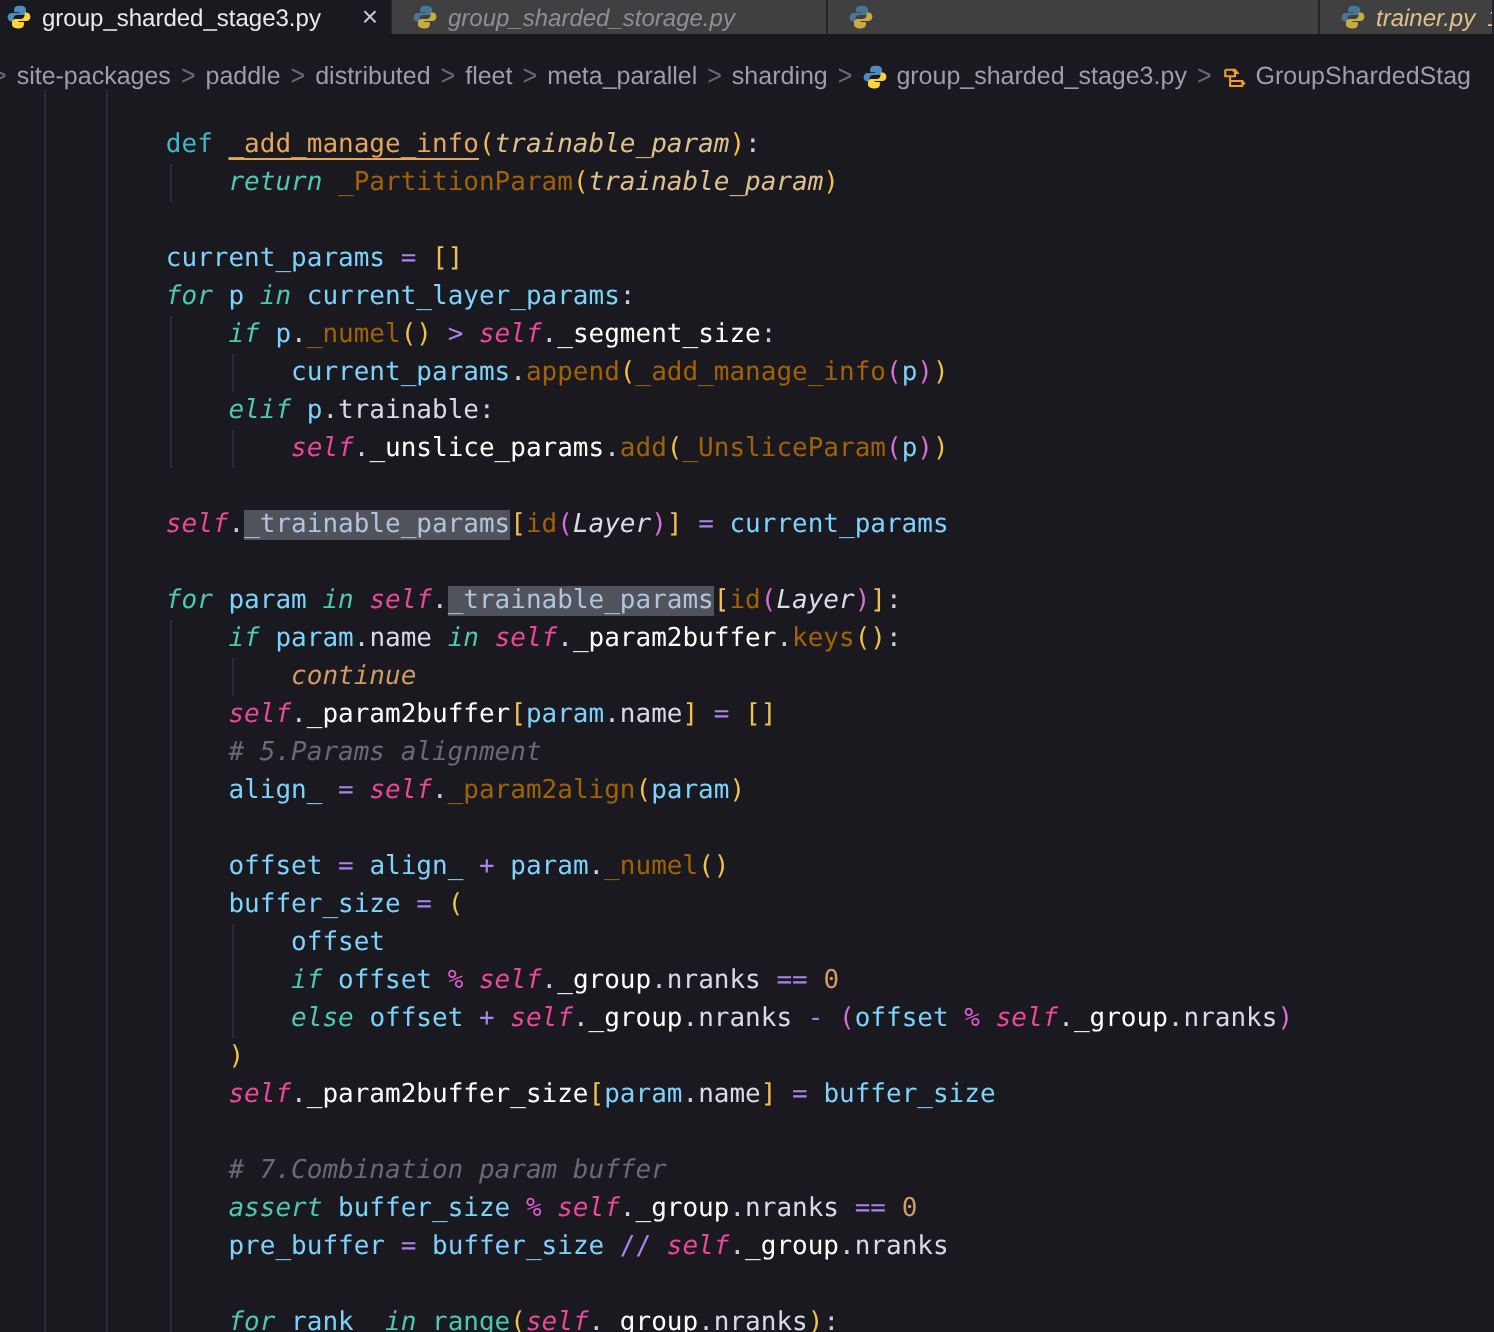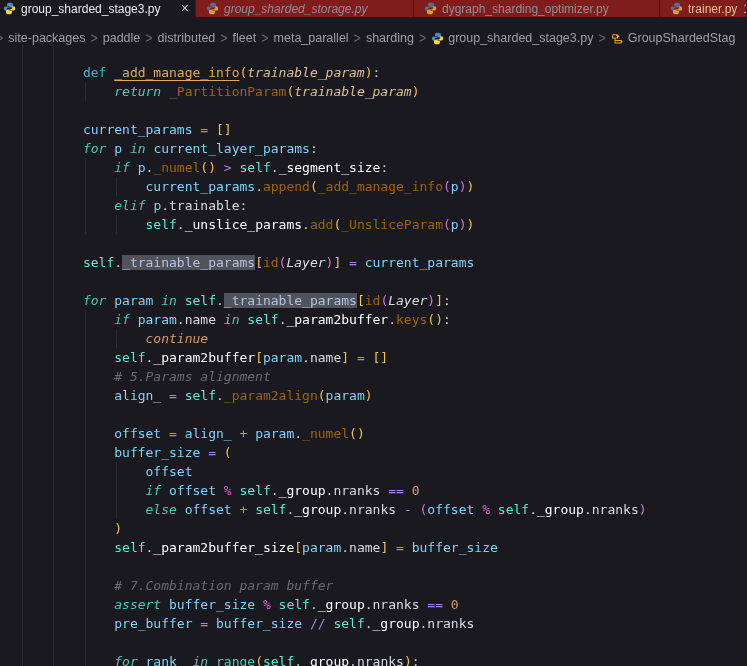--- a/index.html
+++ b/index.html
@@ -2,26 +2,26 @@
 <html><head>
 <meta charset="utf-8">
 <style>
   html,body{margin:0;padding:0;background:#19191F;}
   .screen{position:relative;width:747px;height:666px;overflow:hidden;background:#19191F;
           font-family:"Liberation Sans",sans-serif;}
 
   
   .tabbar{display:flex;height:17px;background:#0B0B10;}
   .tab{display:flex;align-items:center;height:100%;box-sizing:border-box;flex:none;
-       background:#7f1d1d;border-right:1px solid #23232C;padding-left:10px;overflow:hidden;
+       background:#404040;border-right:1px solid #23232C;padding-left:10px;overflow:hidden;
        font-size:12px;color:#8E8E99;cursor:pointer;}
   .tab.active{background:#19191F;color:#E9E9F0;padding-left:3px;}
   .tab.preview-italic .tlabel{font-style:italic;}
   .tab.modified{color:#E2C08D;}
-  .tab.last{flex:1;}
+  .tab.last{flex:1;font-style:italic;}
   .tabicon{display:flex;width:13px;height:13px;flex:none;}
   .tab:not(.active) .tabicon{opacity:.72;}
   .tlabel{margin-left:5px;white-space:nowrap;}
   .tbadge{margin-left:6px;white-space:nowrap;}
   .tclose{margin-left:auto;margin-right:6px;font-size:14px;line-height:13px;color:#C8C8D2;cursor:pointer;}
 
   
   .crumbs{display:flex;align-items:flex-end;height:28px;background:#19191F;font-size:12.5px;
           color:#9E9EA8;overflow:hidden;white-space:nowrap;}
   .chev{color:#6A6A74;margin:0 5px;display:inline-block;transform:scaleY(1.15);}
@@ -38,21 +38,21 @@
 
   
   .kd{color:#3EB8C7}
   .kw{color:#4EC9B0;font-style:italic}
   .bi{color:#4EC9B0}
   .co{color:#D19A66;font-style:italic}
   .fn{color:#a16207}
   .fd{color:#E2A65C;text-decoration:underline;text-underline-offset:3px}
   .va{color:#7dd3fc}
   .pa{color:#DEC18C;font-style:italic}
-  .se{color:#5eead4;}
+  .se{color:#ec4899;font-style:italic}
   .at{color:#ffffff}
   .pr{color:#D8DAE4}
   .op{color:#AC82E8}
   .md{color:#E25AD1}
   .nu{color:#D19A66}
   .cm{color:#6A6A75;font-style:italic}
   .cls{color:#DCDCE6;font-style:italic}
   .b1{color:#F2C14B}
   .b2{color:#D670D6}
   .pu{color:#CCCED8}
@@ -83,21 +83,20 @@
         </span>
         <span class="tlabel">group_sharded_storage.py</span>
       </div>
       <div class="tab inactive" style="width: 246px;">
         <span class="tabicon">
           <svg viewBox="0 0 16 16" width="13" height="13" aria-hidden="true">
     <path fill="#4B8BBE" d="M7.9 1C6.1 1 5 1.8 5 3.2V5h3.2v.5H3.4C2 5.5 1 6.6 1 8.1c0 1.5 1 2.6 2.4 2.6h1.2V9.1c0-1.3 1.1-2.3 2.4-2.3h3.3c1.1 0 2-.9 2-2V3.2C12.3 1.9 10.8 1 9 1z"></path>
     <path fill="#FFD43B" d="M8.1 15c1.8 0 2.9-.8 2.9-2.2V11H7.8v-.5h4.8c1.4 0 2.4-1.1 2.4-2.6 0-1.5-1-2.6-2.4-2.6h-1.2v1.6c0 1.3-1.1 2.3-2.4 2.3H5.7c-1.1 0-2 .9-2 2v1.6C3.7 14.1 5.2 15 7 15z"></path>
   </svg>
         </span>
-        <span class="tlabel">dygraph_sharding_optimizer.py</span>
       </div>
       <div class="tab modified last">
         <span class="tabicon">
           <svg viewBox="0 0 16 16" width="13" height="13" aria-hidden="true">
     <path fill="#4B8BBE" d="M7.9 1C6.1 1 5 1.8 5 3.2V5h3.2v.5H3.4C2 5.5 1 6.6 1 8.1c0 1.5 1 2.6 2.4 2.6h1.2V9.1c0-1.3 1.1-2.3 2.4-2.3h3.3c1.1 0 2-.9 2-2V3.2C12.3 1.9 10.8 1 9 1z"></path>
     <path fill="#FFD43B" d="M8.1 15c1.8 0 2.9-.8 2.9-2.2V11H7.8v-.5h4.8c1.4 0 2.4-1.1 2.4-2.6 0-1.5-1-2.6-2.4-2.6h-1.2v1.6c0 1.3-1.1 2.3-2.4 2.3H5.7c-1.1 0-2 .9-2 2v1.6C3.7 14.1 5.2 15 7 15z"></path>
   </svg>
         </span>
         <span class="tlabel">trainer.py</span>
         <span class="tbadge">1,</span>

